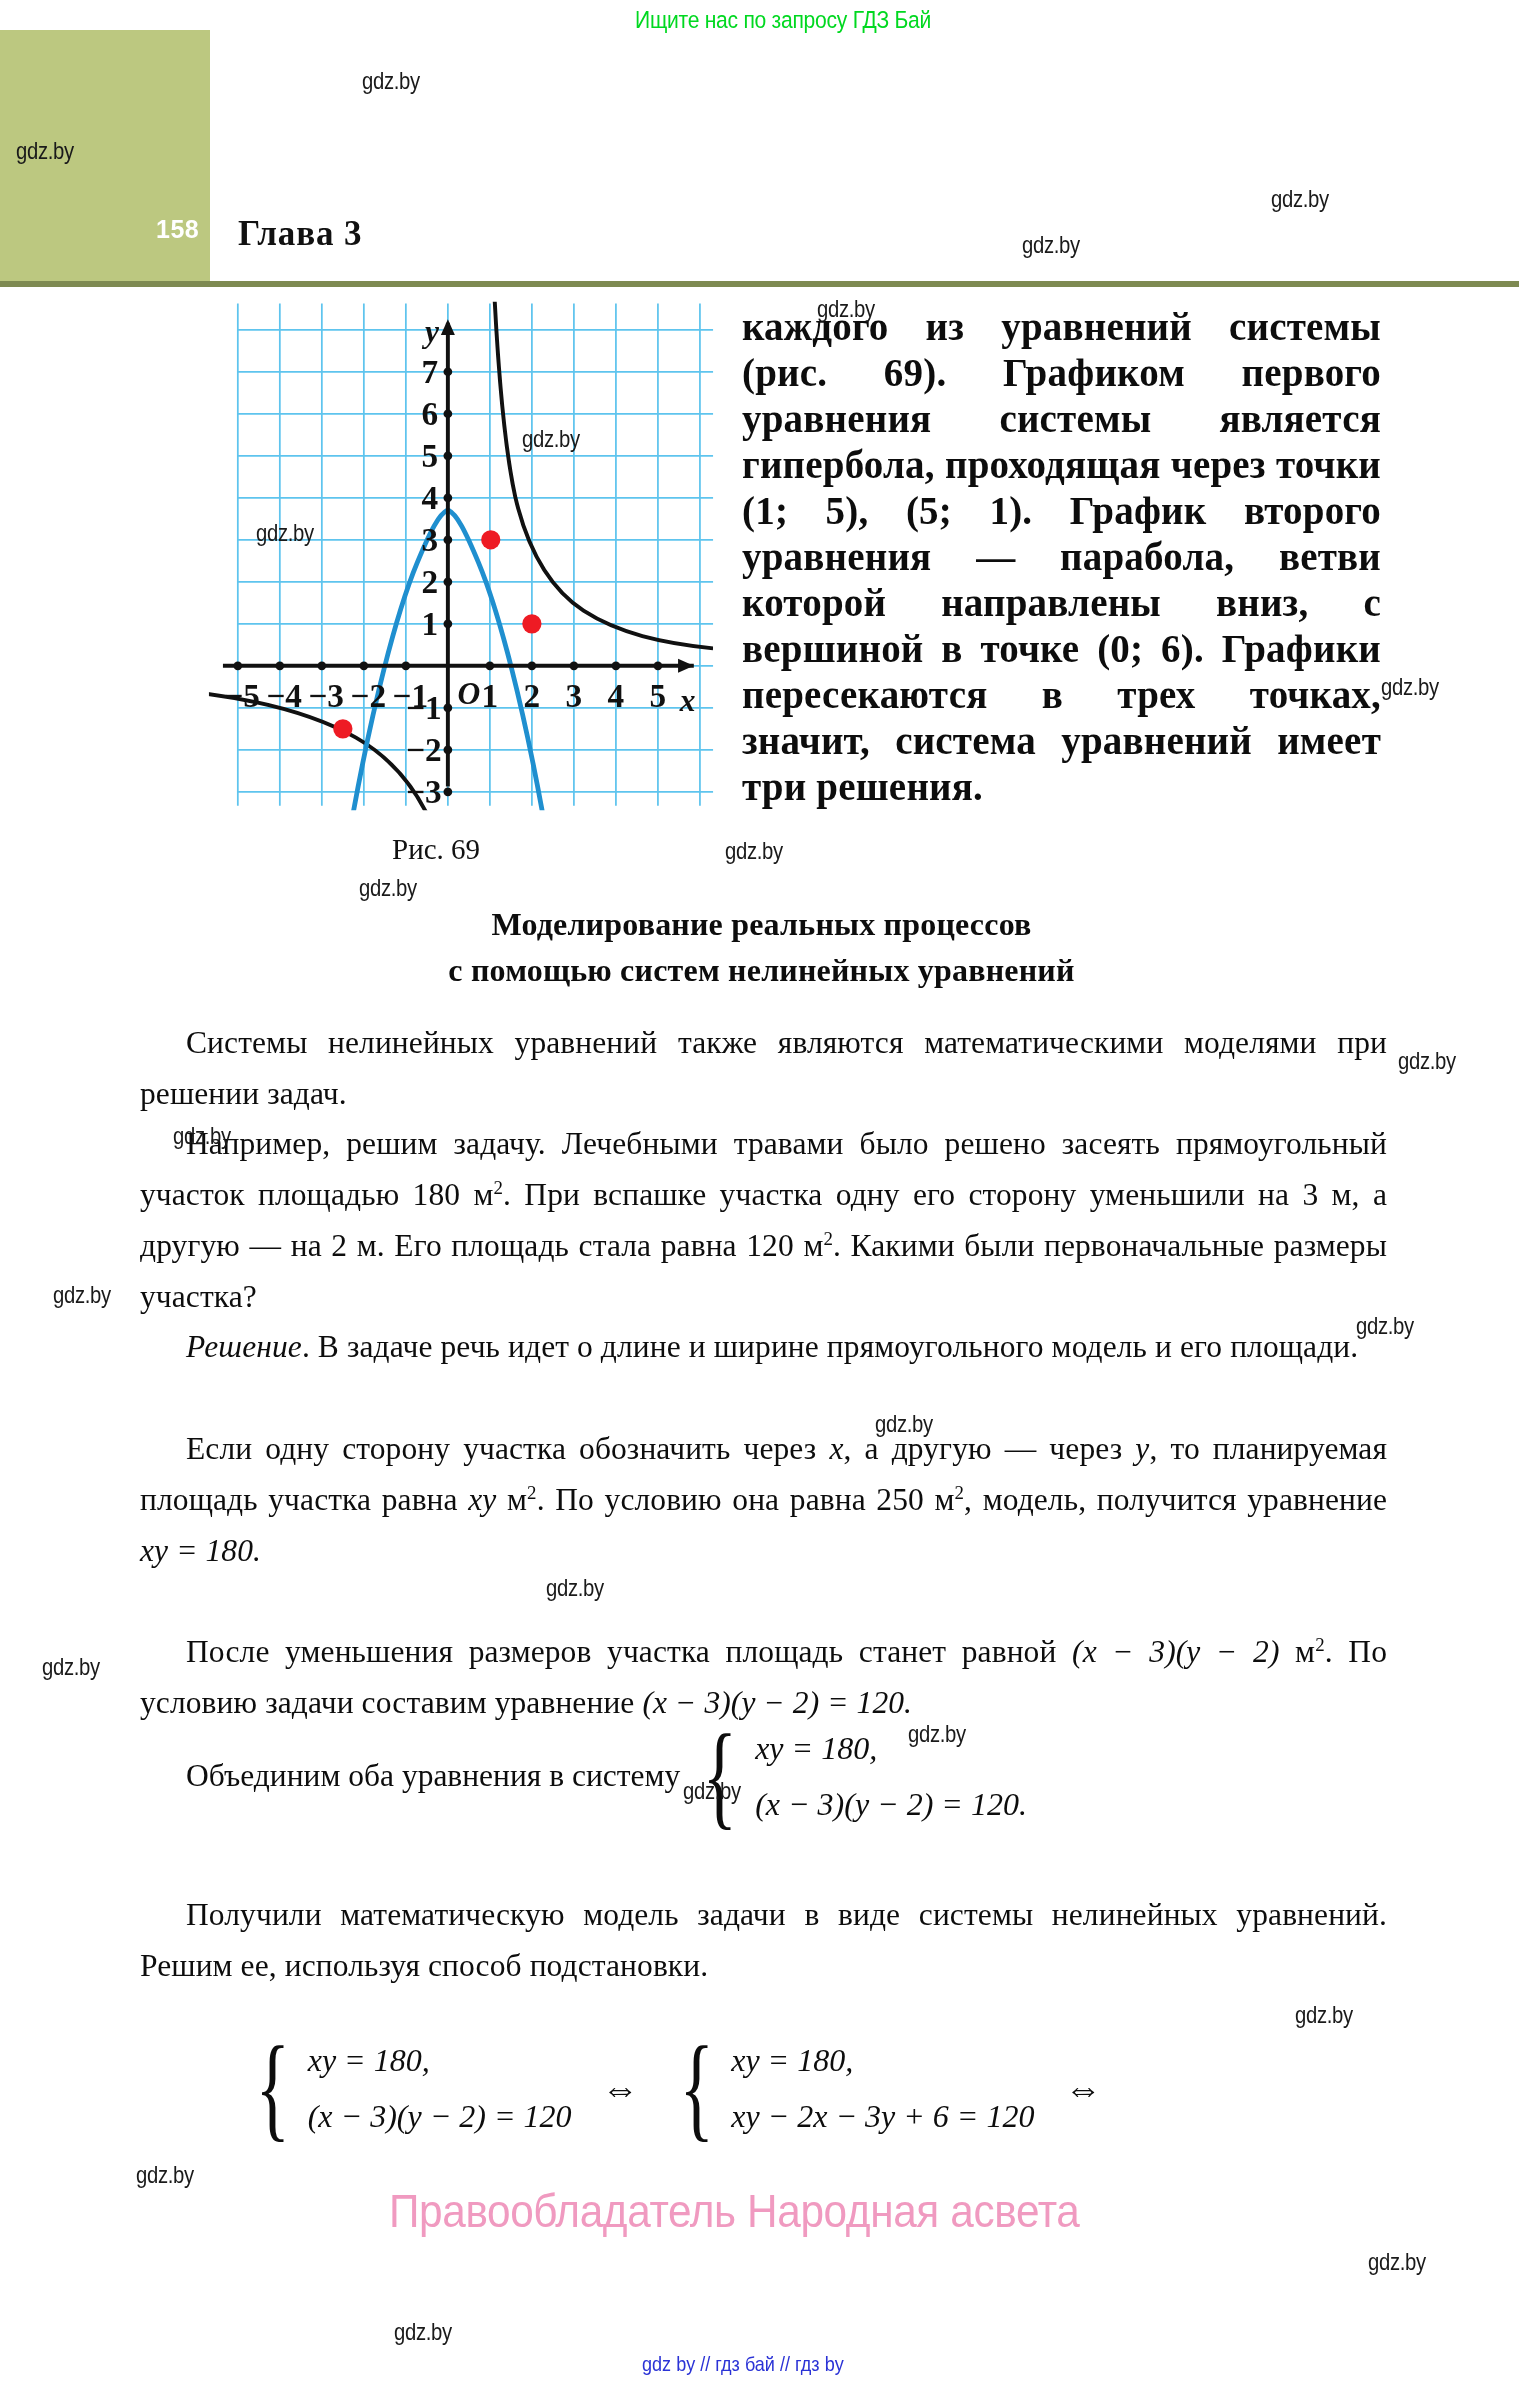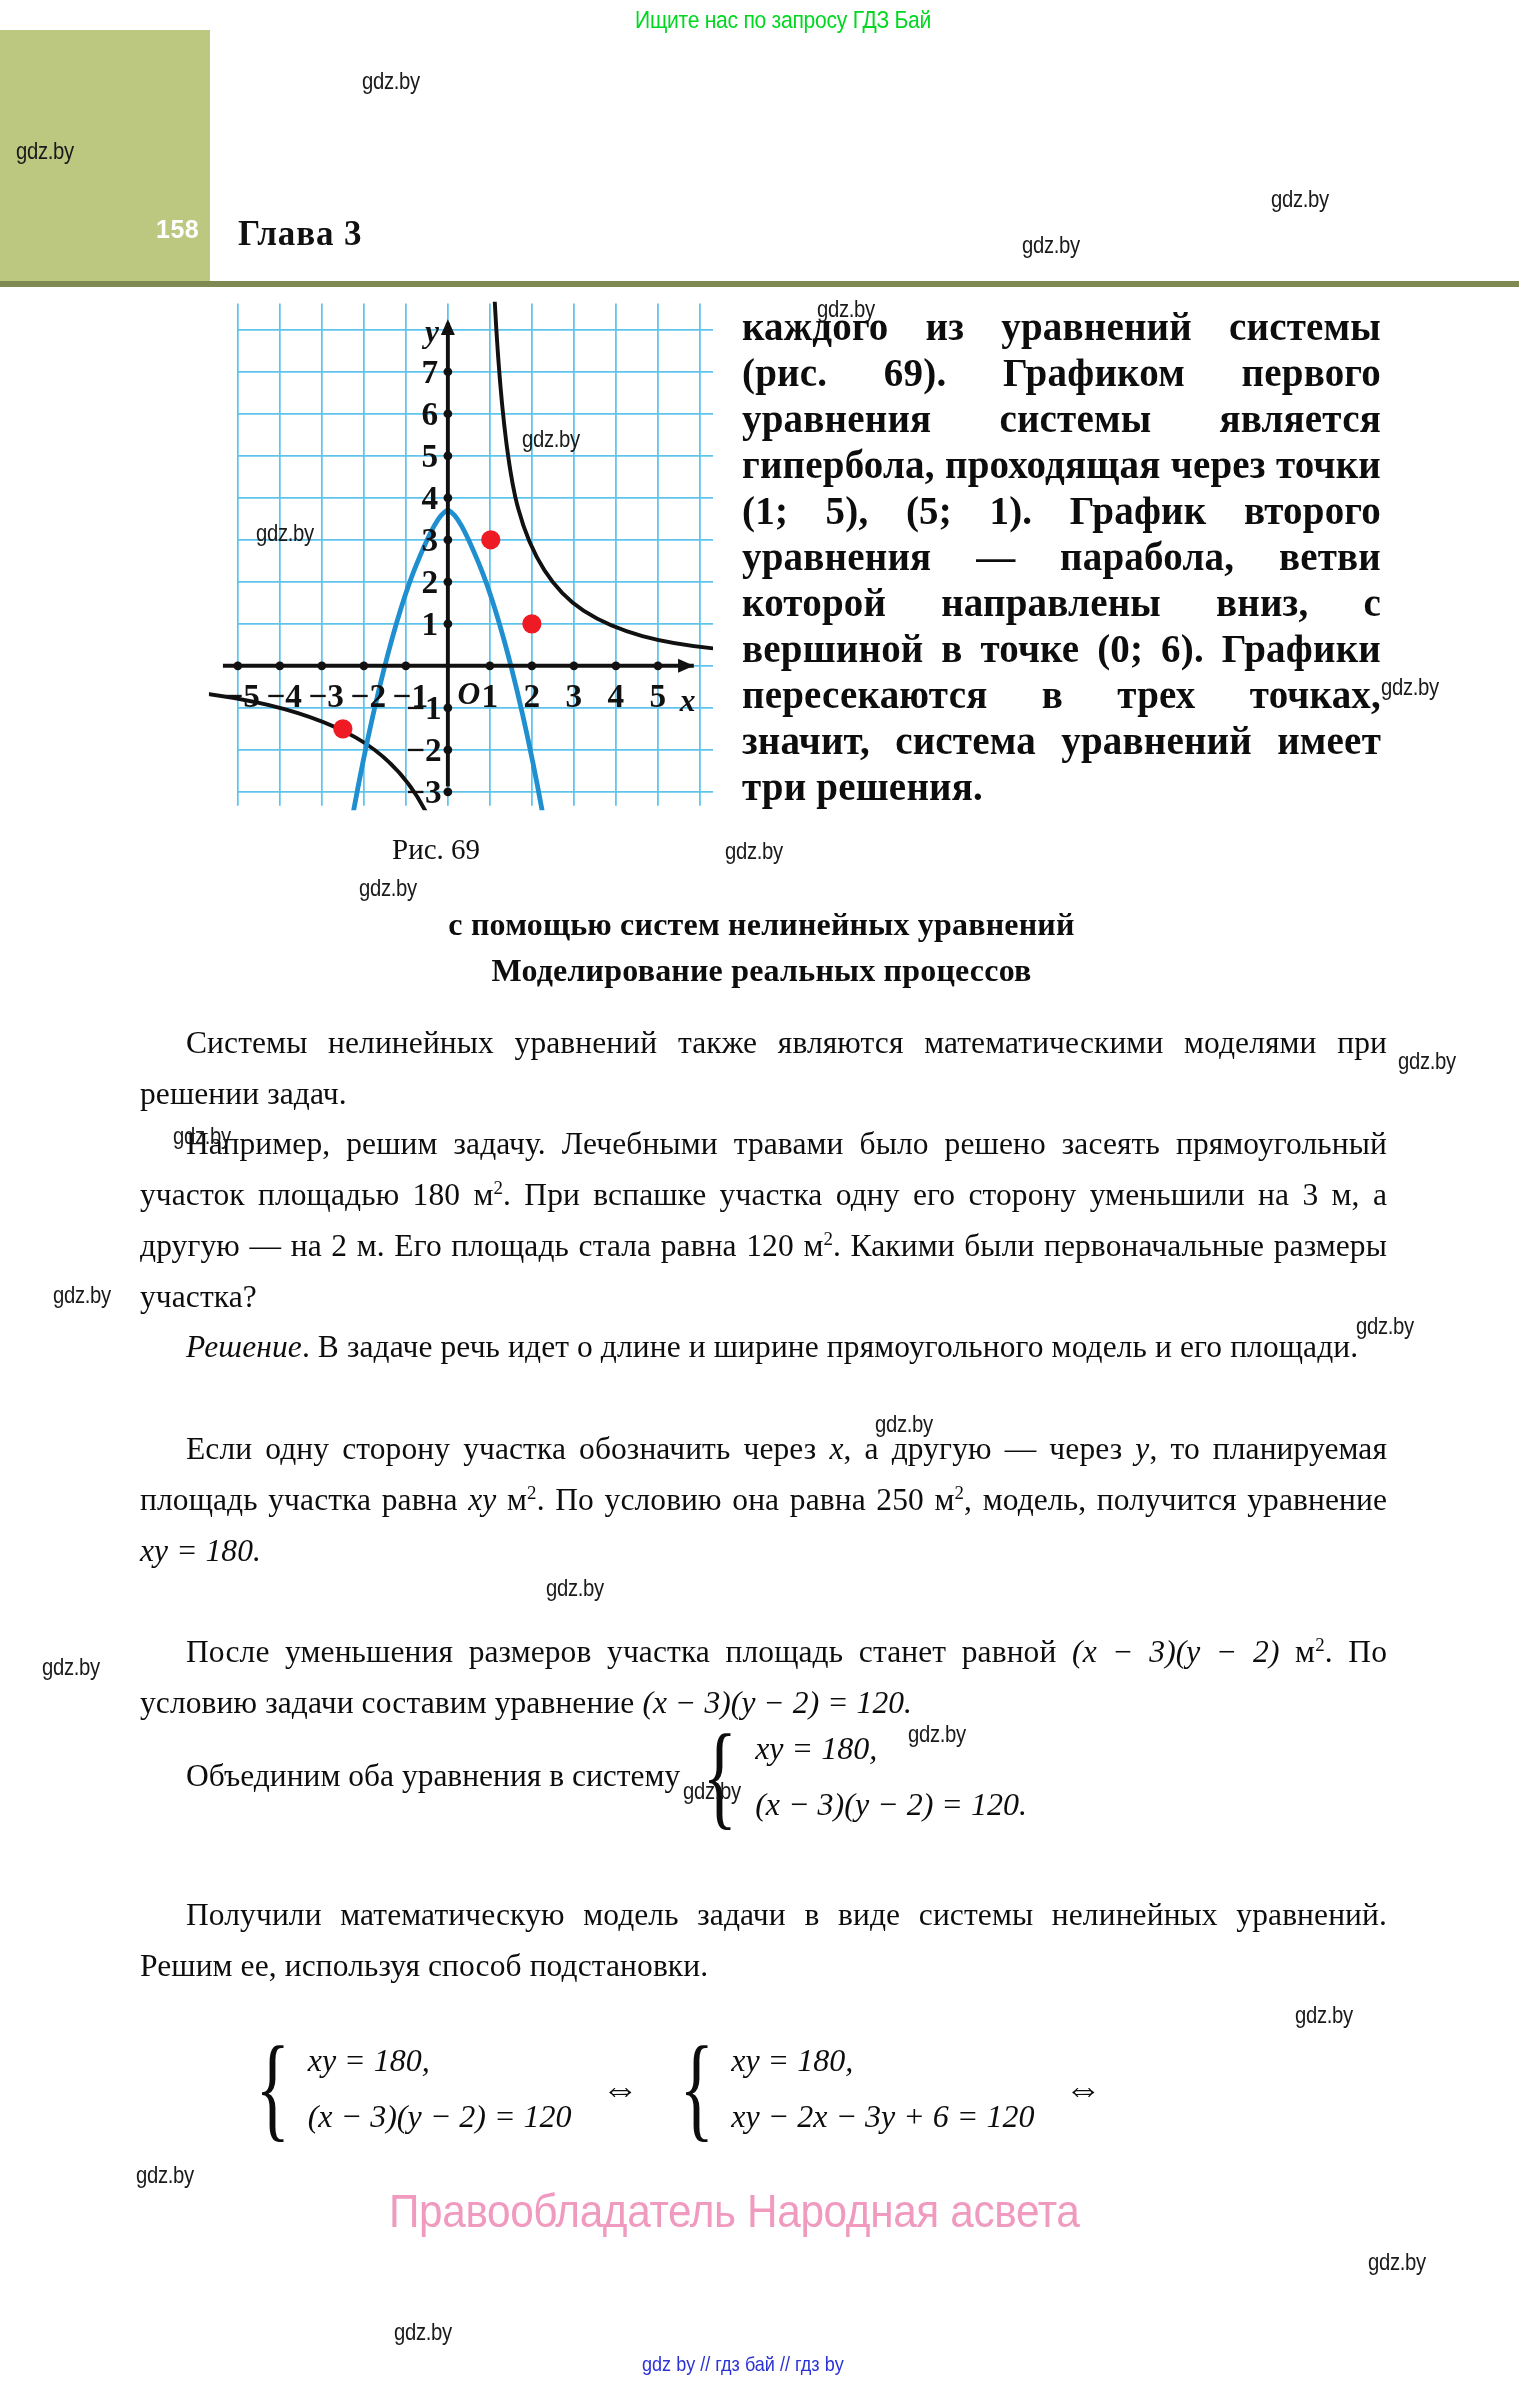--- a/index.html
+++ b/index.html
@@ -327,22 +327,22 @@
     </g>
   </svg>
 </div>
 <div id="figure-caption">Рис. 69</div>
 
 <div id="right-column">
   <p class="last">каждого из уравнений системы (рис. 69). Графиком первого уравнения системы является гипербола, проходящая через точки (1; 5), (5; 1). График второго уравнения — парабола, ветви которой направлены вниз, с вершиной в точке (0; 6). Графики пересекаются в трех точках, значит, система уравнений имеет три решения.</p>
 </div>
 
 <div id="section-heading">
+  <div>Моделирование реальных процессов</div>
   <div>с помощью систем нелинейных уравнений</div>
-  <div>Моделирование реальных процессов</div>
 </div>
 
 <div class="body-p" style="top:1017px;">
   <span class="ind"></span><span>Системы нелинейных уравнений также являются математическими моделями при решении задач.</span>
 </div>
 
 <div class="body-p" style="top:1118px;">
   <span class="ind"></span><span>Например, решим задачу. Лечебными травами было решено засеять прямоугольный участок площадью 180 м</span><sup>2</sup><span>. При вспашке участка одну его сторону уменьшили на 3 м, а другую — на 2 м. Его площадь стала равна 120 м</span><sup>2</sup><span>. Какими были первоначальные размеры участка?</span>
 </div>
 

